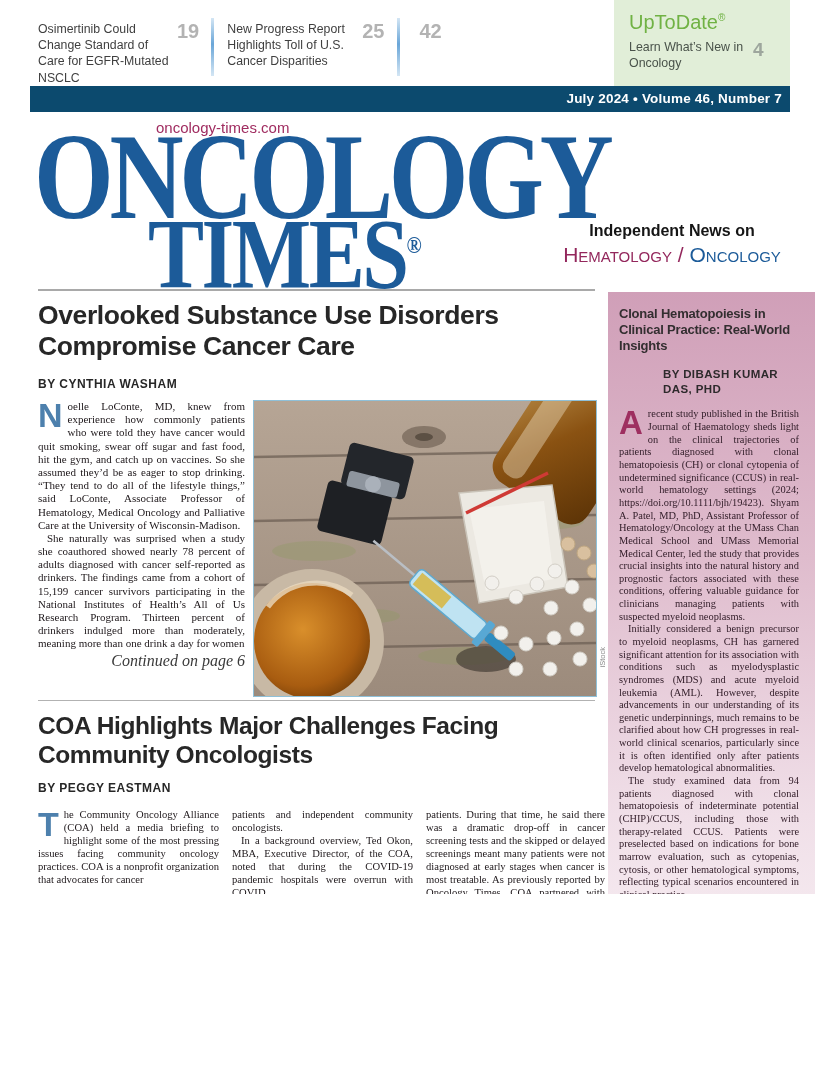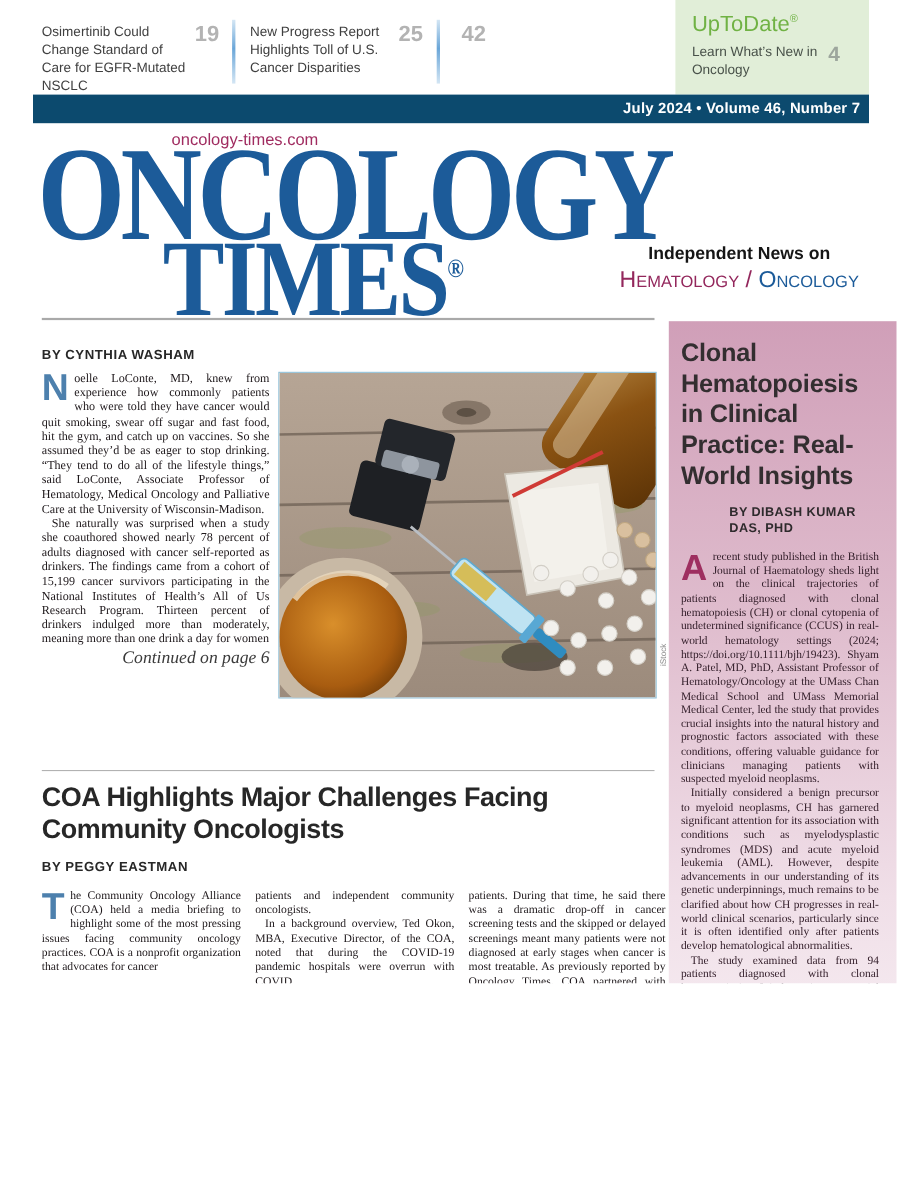--- a/index.html
+++ b/index.html
@@ -76,21 +76,21 @@
   .col1{position:absolute;left:0;top:0;width:181px;}
   .col2{position:absolute;left:194px;top:0;width:181px;}
   .col2 .p2{text-indent:9px;}
   .col3{position:absolute;left:388px;top:0;width:179px;}
   .adbox{position:absolute;left:0;top:92px;width:361px;height:152px;background:#fff;border:1px solid #8f8f8f;}
 
   
   .sidebar{position:absolute;left:608px;top:292px;width:207px;height:698px;box-sizing:border-box;
            background:linear-gradient(180deg,#d09fb8 0%,#dfbccd 38%,#f0dfe8 75%,#f8f0f4 100%);
            padding:14px 16px 0 11px;}
-  .sb-title{font-size:23px;font-weight:bold;color:#332e30;line-height:1.22;letter-spacing:-.2px;}
+  .sb-title{font-size:13px;font-weight:bold;color:#332e30;line-height:1.22;letter-spacing:-.2px;}
   .sb-byline{font-size:11.5px;font-weight:bold;letter-spacing:.4px;color:#2e2a2c;margin-top:13px;line-height:1.3;padding-left:44px;}
   .sb-body{margin-top:12px;font-size:10.4px;line-height:1.215;color:#35202c;}
   .sb-body p{margin:0;}
   .sb-body .pi{text-indent:9px;}
   .sidebar .cont{color:#4a3340;margin-top:1px;}
 
   
   .social{position:absolute;left:424px;top:1001px;}
   .social-row{display:flex;align-items:center;margin-bottom:11px;}
   .social-label{font-size:13.5px;font-weight:bold;color:#737373;margin-left:9px;}
@@ -136,20 +136,21 @@
   <div class="mast-tag">
     <div class="line1">Independent News on</div>
     <div class="line2">
       <span class="hema">Hematology</span><span class="slash"> / </span><span class="onco">Oncology</span>
     </div>
   </div>
 
   <div class="rule-top"></div>
 
   <div class="article1">
+    <h1 class="headline">Overlooked Substance Use Disorders Compromise Cancer Care</h1>
     <div class="byline">BY CYNTHIA WASHAM</div>
     <div class="a1-row">
       <div class="a1-text serif">
         <p class="dc-blue">Noelle LoConte, MD, knew from experience how commonly patients who were told they have cancer would quit smoking, swear off sugar and fast food, hit the gym, and catch up on vaccines. So she assumed they’d be as eager to stop drinking. “They tend to do all of the lifestyle things,” said LoConte, Associate Professor of Hematology, Medical Oncology and Palliative Care at the University of Wisconsin-Madison.</p>
         <p class="p2">She naturally was surprised when a study she coauthored showed nearly 78 percent of adults diagnosed with cancer self-reported as drinkers. The findings came from a cohort of 15,199 cancer survivors participating in the National Institutes of Health’s All of Us Research Program. Thirteen percent of drinkers indulged more than moderately, meaning more than one drink a day for women</p>
         <div class="cont">Continued on page 6</div>
       </div>
       <div class="a1-photo">
         <svg width="342" height="295" viewBox="0 0 342 295">
           <defs>

